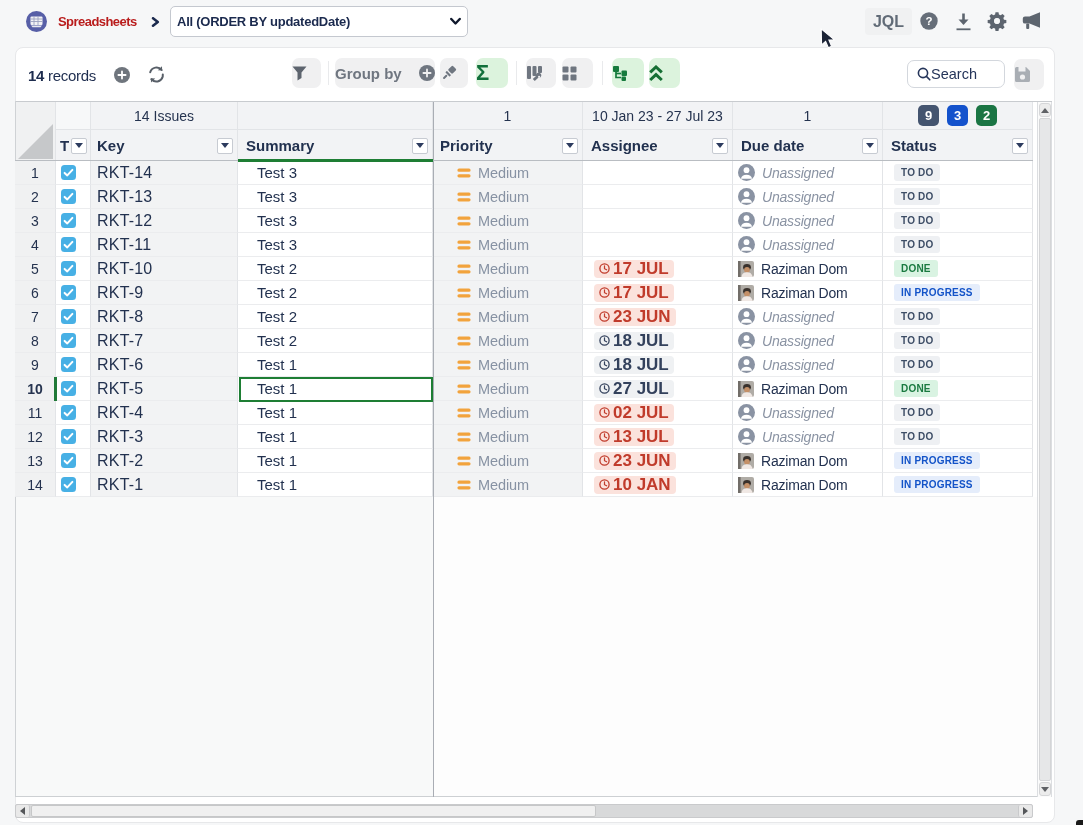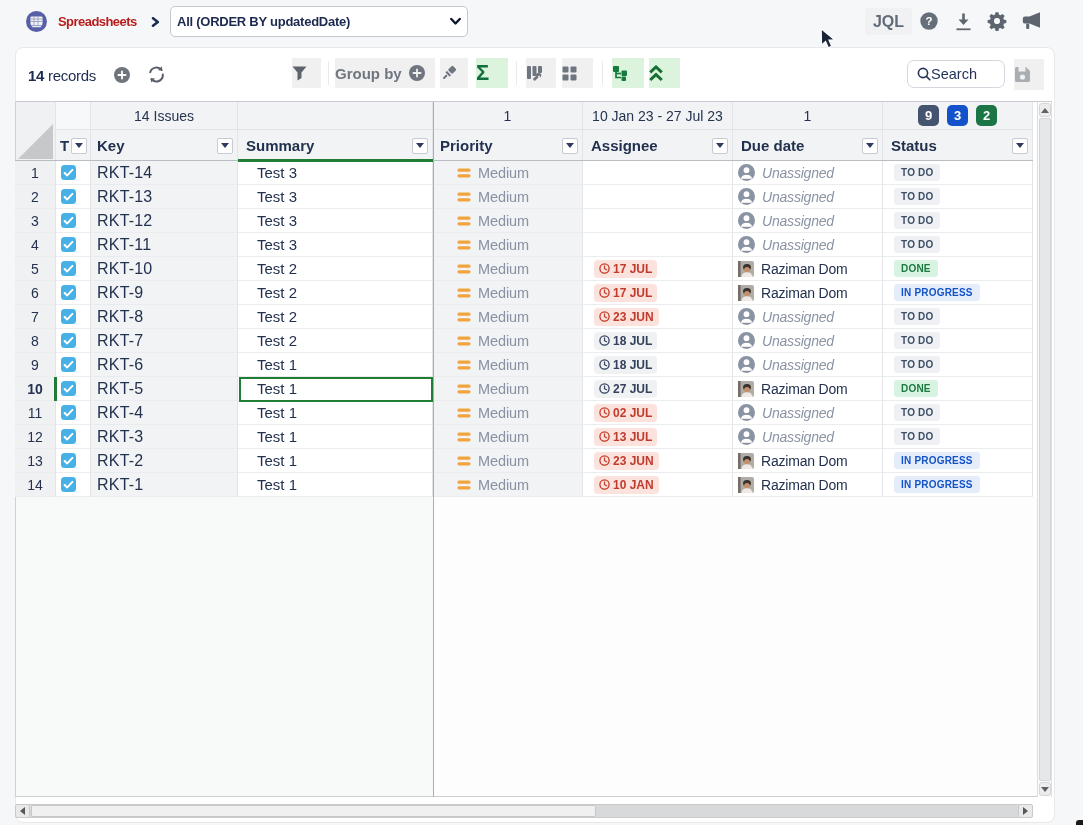--- a/index.html
+++ b/index.html
@@ -12,39 +12,39 @@
 .c{box-sizing:border-box;border-right:1px solid #e2e4e7;border-bottom:1px solid #ebecee;display:flex;align-items:center;font-size:15px;color:#22314f;background:#fff}
 .c.g{background:#f2f3f4}
 .w0{width:41px}.w1{width:35px}.w2{width:147px}.w3{width:195px}.w4{width:150px}.w5{width:150px}.w6{width:150px}.w7{width:150px}
 .num{background:#f0f1f2;justify-content:center;font-size:14px;color:#25334f}
 .key{padding-left:6px;font-size:16px;letter-spacing:0.2px}
 .sum{padding-left:19px}
 .pri{padding-left:24px;color:#8792a3;gap:7px;font-size:14.5px;letter-spacing:-0.1px}
 .due-c{padding-left:11px}
 .asg{padding-left:5px;gap:7px;font-size:14px;letter-spacing:-0.2px}
 .sta{padding-left:11px}
-.due{height:18px;border-radius:4px;display:flex;align-items:center;font-weight:bold;font-size:12px;padding:4px 5px;gap:3px;letter-spacing:0}
+.due{height:18px;border-radius:4px;display:flex;align-items:center;font-weight:bold;font-size:17px;padding:4px 5px;gap:3px;letter-spacing:0}
 .due.red{background:#fbe2dc;color:#c03b2b}
 .due.gry{background:#eff1f3;color:#33415c}
 .st{height:17px;border-radius:3px;font-weight:bold;font-size:10px;padding:0 7px;display:flex;align-items:center;letter-spacing:.2px}
 .st.todo{background:#eef0f3;color:#3d4d66}
 .st.done{background:#d9f3e2;color:#1a7a40}
 .st.prog{background:#e5edfb;color:#1353c8}
 .una{color:#8a93a3;font-style:italic}
 
 .hrow{position:absolute;left:15px;top:130px;width:1018px;height:31px;display:flex}
 .h{box-sizing:border-box;position:relative;border-right:1px solid #e2e4e7;display:flex;align-items:center;font-size:15px;font-weight:bold;color:#22314f;background:#f2f3f5}
 .dd{position:absolute;right:4px;top:50%;margin-top:-8px;width:16px;height:16px;background:#fff;border:1px solid #c7cbd2;border-radius:2px;display:flex;align-items:center;justify-content:center}
 .dd:after{content:"";border-left:4px solid transparent;border-right:4px solid transparent;border-top:5px solid #2c3b5e}
 
 .srow{position:absolute;left:56px;top:102px;width:977px;height:28px;display:flex}
 .s{box-sizing:border-box;border-right:1px solid #e2e4e7;border-bottom:1px solid #e2e4e7;display:flex;align-items:center;justify-content:center;font-size:14px;color:#25334f;background:#f2f3f5}
 .mini{width:21px;height:21px;border-radius:5px;color:#fff;font-weight:bold;font-size:13px;display:flex;align-items:center;justify-content:center}
 
-.tb{position:absolute;top:58px;height:30px;border-radius:0;background:#f0f0f1;display:flex;align-items:center;justify-content:flex-start}
+.tb{position:absolute;top:58px;height:30px;border-radius:7px;background:#f0f0f1;display:flex;align-items:center;justify-content:space-between}
 .tb.grn{background:#dcf3dd}
 .sep{position:absolute;top:61px;width:1px;height:24px;background:#e9eaec}
 </style>
 </head>
 <body>
 <div id="app">
 
 <svg class="abs" style="left:26px;top:11px" width="21" height="21" viewBox="0 0 21 21">
  <circle cx="10.5" cy="10.5" r="10.5" fill="#575fa7"></circle>
  <rect x="4.5" y="5.5" width="12" height="8.5" rx="1" fill="#f2f2f5"></rect>

